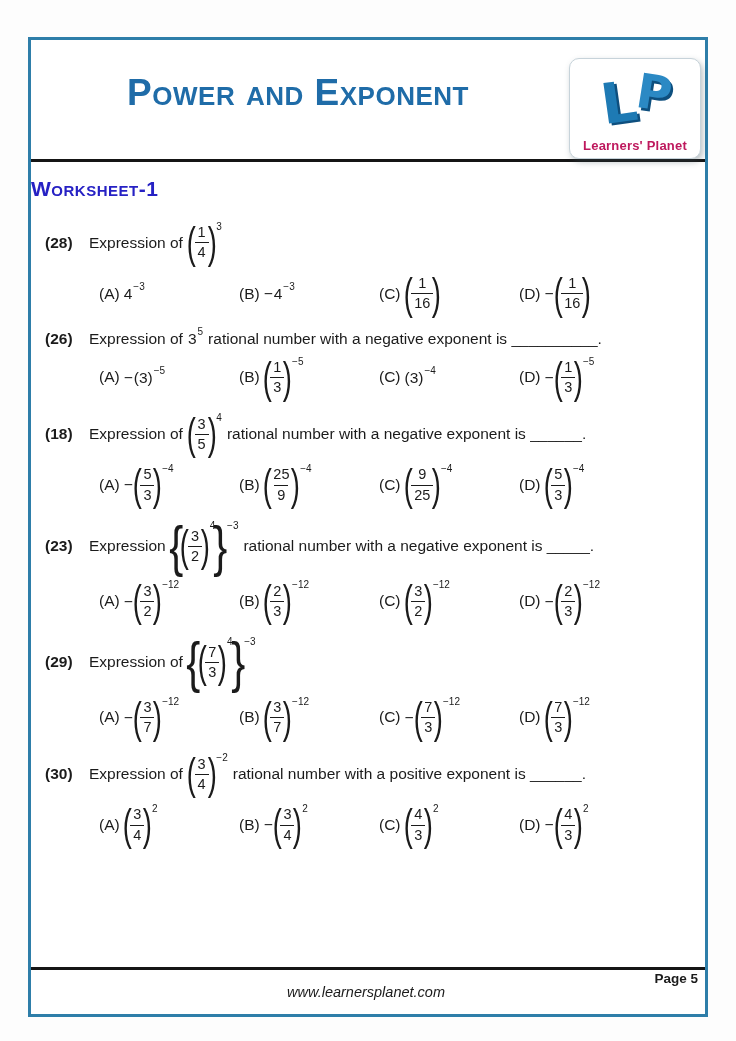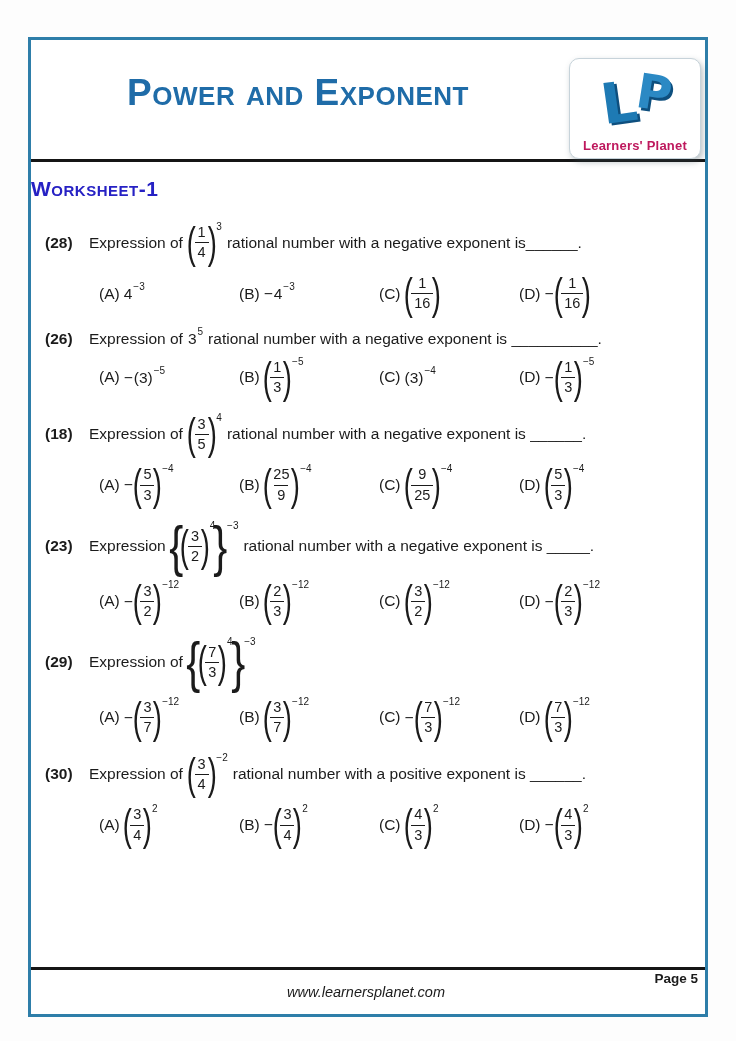--- a/index.html
+++ b/index.html
@@ -93,21 +93,20 @@
               <span class="mexpr">
                 <span class="mparen">(</span>
                 <span class="mfrac">
                   <span class="mnum">1</span>
                   <span class="mden">4</span>
                 </span>
                 <span class="mparen">)</span>
               </span>
               <span class="msup">3</span>
             </span>
-         <span>rational number with a negative exponent is______.</span>
        </span>
      </div>
      <div class="opts">
           <span class="opt">
          <span class="opt-label">(A)</span>
          <span class="mexpr short">
               <span class="mexpr">
                 <span class="mbase">4</span>
               </span>
               <span class="msup">−3</span>

